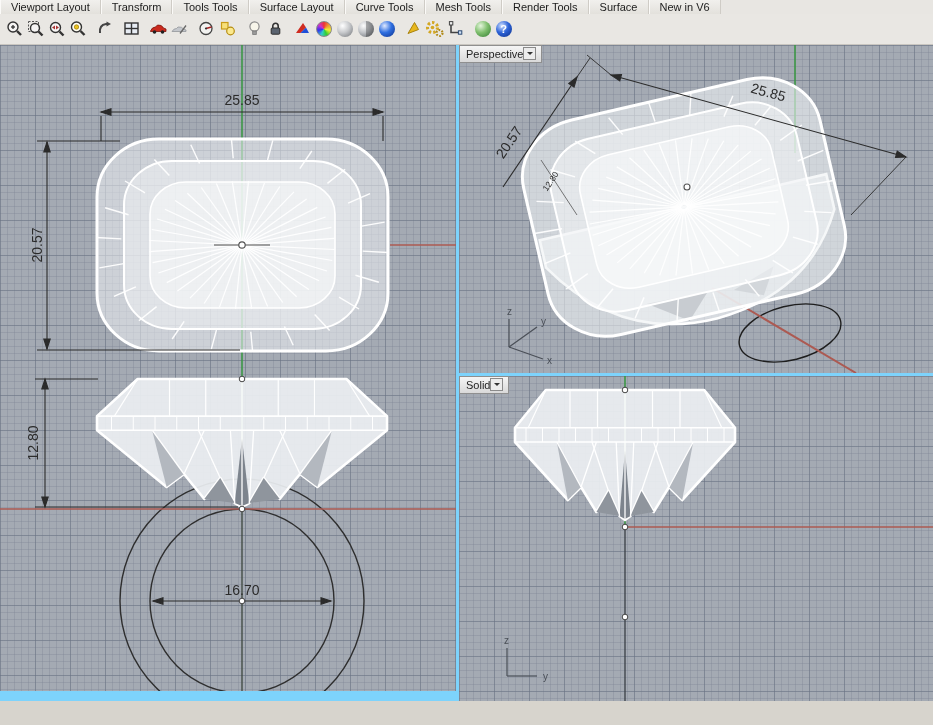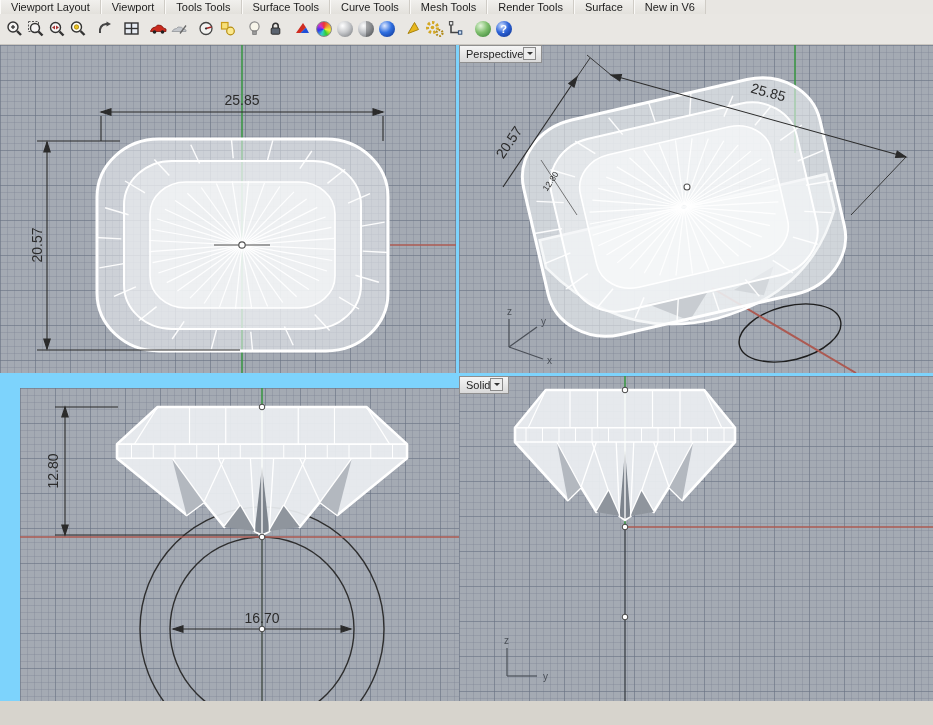--- a/index.html
+++ b/index.html
@@ -27,21 +27,21 @@
          background:conic-gradient(#e33,#e93,#ee3,#3c3,#3cc,#33e,#c3c,#e33);border:1px solid #888;box-sizing:border-box;}
   
   .grid{position:absolute;background-color:#a4aab3;background-image:
     linear-gradient(to right, rgba(104,114,130,.50) 1px, transparent 1px),
     linear-gradient(to bottom, rgba(104,114,130,.50) 1px, transparent 1px),
     linear-gradient(to right, rgba(128,136,150,.38) 1px, transparent 1px),
     linear-gradient(to bottom, rgba(128,136,150,.38) 1px, transparent 1px);
     background-size:35px 35px,35px 35px,7px 7px,7px 7px;}
   #vp-top{left:0;top:45px;width:456px;height:328px;}
   #vp-persp{left:459px;top:45px;width:474px;height:328px;}
-  #vp-front{left:0;top:388px;width:456px;height:331px;margin-left:20px;}
+  #vp-front{left:0;top:360px;width:456px;height:331px;}
   #vp-right{left:459px;top:376px;width:474px;height:331px;}
   .grid svg{position:absolute;left:0;top:0;}
   .vplabel{position:absolute;top:0;left:0;display:flex;align-items:center;z-index:5;
            background:linear-gradient(#f5f5f5,#d9d9d9);border:1px solid #8f8f8f;
            padding:1px 5px 2px 6px;font-size:11px;color:#1f1f1f;cursor:default;}
   .vplabel .dd{width:13px;height:13px;border:1px solid #8a8a8a;background:#ececec;
                display:flex;align-items:flex-start;justify-content:center;box-sizing:border-box;}
   .vplabel .dd i{display:block;width:0;height:0;border:3.5px solid transparent;border-top-color:#333;margin-top:4px;}
   #statusbar{position:absolute;left:0;top:707px;width:933px;height:18px;background:#ededec;border-top:1px solid #cfcfcf;}
   svg text{font-family:"Liberation Sans",sans-serif;}
@@ -49,23 +49,23 @@
   .dimtxt-sm{font-size:8.5px;fill:#2b2b2b;}
   .axlbl{font-size:10px;fill:#4a4f57;}
 </style>
 </head>
 <body>
 
 <div id="app">
 
   <div id="menubar">
     <div class="tab">Viewport Layout</div>
-    <div class="tab">Viewport</div>
+    <div class="tab">Transform</div>
     <div class="tab">Tools Tools</div>
-    <div class="tab">Surface Tools</div>
+    <div class="tab">Surface Layout</div>
     <div class="tab">Curve Tools</div>
     <div class="tab">Mesh Tools</div>
     <div class="tab">Render Tools</div>
     <div class="tab">Surface</div>
     <div class="tab">New in V6</div>
   </div>
 
   <div id="toolbar">
     <span class="ticon">
       <svg width="18" height="18">

